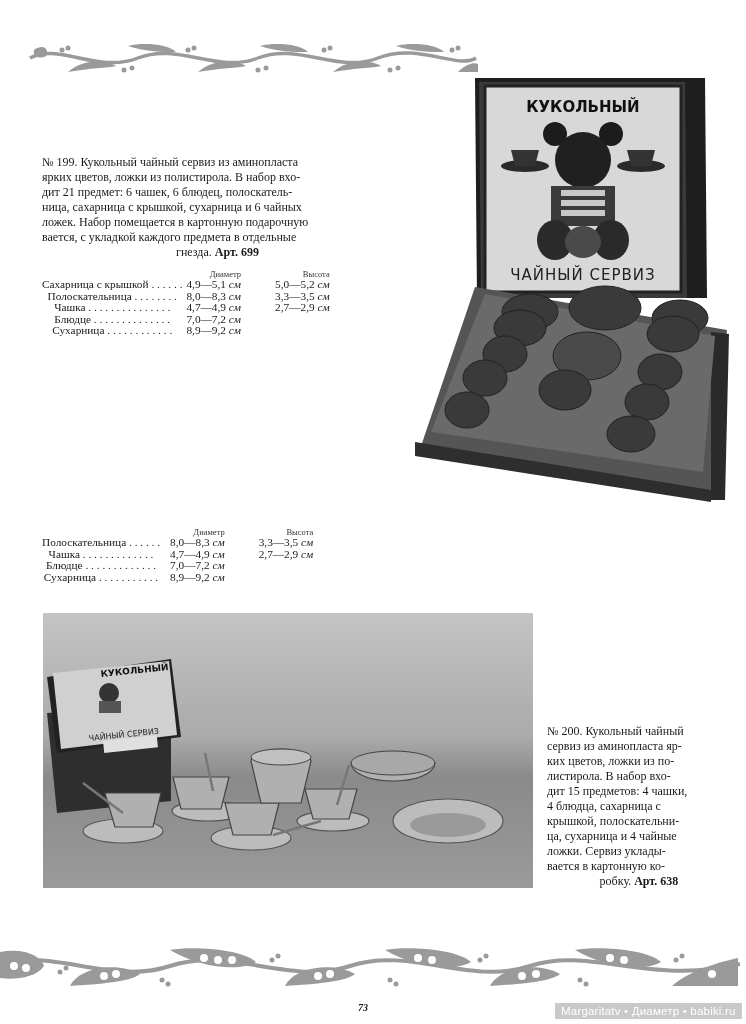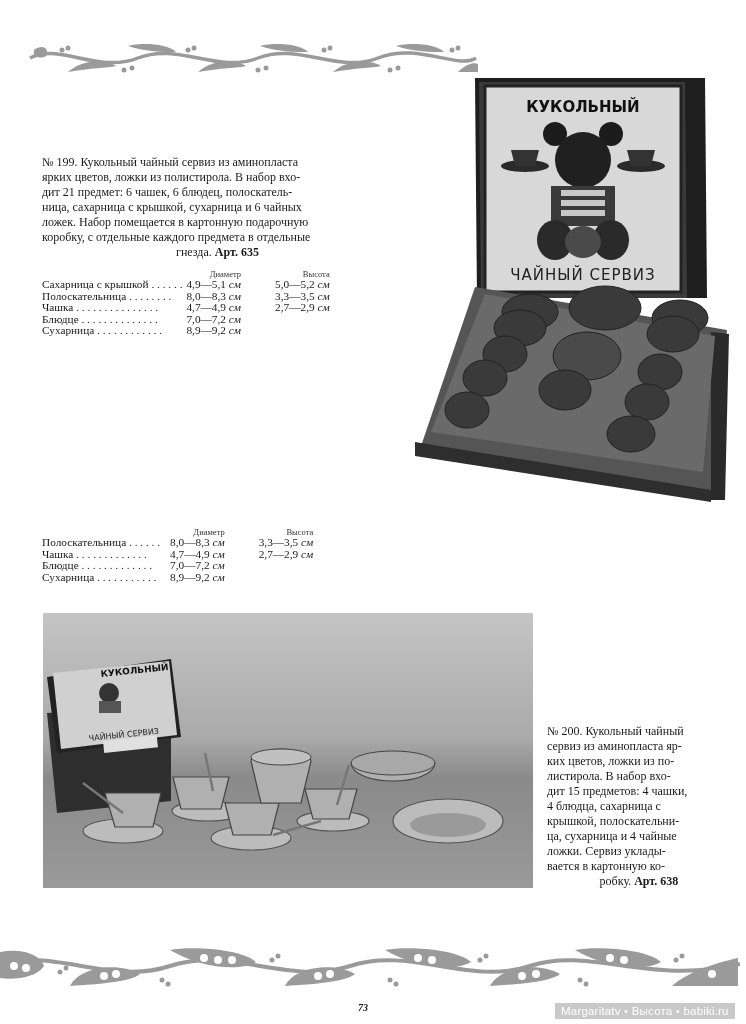--- a/index.html
+++ b/index.html
@@ -4,21 +4,21 @@
 <style>
   html,body{margin:0;padding:0;}
   body{width:746px;height:1024px;background:#ffffff;position:relative;overflow:hidden;
        font-family:"Liberation Serif","DejaVu Serif",serif;color:#1a1a1a;}
   .abs{position:absolute;}
   .border-ornament{position:absolute;}
   .desc{font-size:12px;line-height:15px;text-align:justify;}
   .desc .center{text-align:center;}
   .desc b{font-weight:bold;}
   .spec-table{position:absolute;font-size:11.3px;line-height:11.6px;border-collapse:collapse;}
-  .spec-table td{padding:0;white-space:nowrap;vertical-align:top;}
+  .spec-table td{padding:0;white-space:nowrap;vertical-align:top;text-align:center;}
   .spec-table .hdr{font-size:8.5px;text-align:right;line-height:10px;color:#333;}
   .spec-table .unit{font-style:italic;}
   .photo{position:absolute;overflow:hidden;}
   .page-num{position:absolute;font-weight:bold;font-style:italic;font-size:10px;}
   .watermark{position:absolute;background:#c9c9c9;color:#ffffff;
     font-family:"Liberation Sans","DejaVu Sans",sans-serif;font-size:11.5px;
     padding:2px 6px;letter-spacing:.2px;}
 </style>
 </head>
 <body>
@@ -50,24 +50,24 @@
       <circle cx="430" cy="8" r="2.5"></circle>
   </g>
 </svg>
 
 <div class="abs desc" style="left:42px;top:155px;width:351px;">
   <div>№ 199. Кукольный чайный сервиз из аминопласта</div>
   <div>ярких цветов, ложки из полистирола. В набор вхо-</div>
   <div>дит 21 предмет: 6 чашек, 6 блюдец, полоскатель-</div>
   <div>ница, сахарница с крышкой, сухарница и 6 чайных</div>
   <div>ложек. Набор помещается в картонную подарочную</div>
-  <div>коробку, с отдельные каждого предмета в отдельные</div>
+  <div>вается, с укладкой каждого предмета в отдельные</div>
   <div class="center" style="text-align:center">
     <span>гнезда.</span>
-    <b>Арт. 635</b>
+    <b>Арт. 699</b>
   </div>
 </div>
 
 <table class="spec-table" style="left:42px;top:269px;">
   <tbody>
       <tr>
     <td></td>
     <td class="hdr" style="padding-left:8px">Диаметр</td>
     <td class="hdr" style="padding-left:30px">Высота</td>
   </tr>
@@ -277,13 +277,13 @@
     <circle cx="480" cy="16" r="2.5"></circle>
       <circle cx="486" cy="12" r="2.5"></circle>
     <circle cx="580" cy="36" r="2.5"></circle>
       <circle cx="586" cy="40" r="2.5"></circle>
     <circle cx="676" cy="16" r="2.5"></circle>
       <circle cx="682" cy="12" r="2.5"></circle>
   </g>
 </svg>
 
 <div class="page-num" style="left:358px;top:1002px;">73</div>
-<div class="watermark" style="left:555px;top:1003px;">Margaritatv • Высота • babiki.ru</div>
+<div class="watermark" style="left:555px;top:1003px;">Margaritatv • Диаметр • babiki.ru</div>
 
 </body></html>

